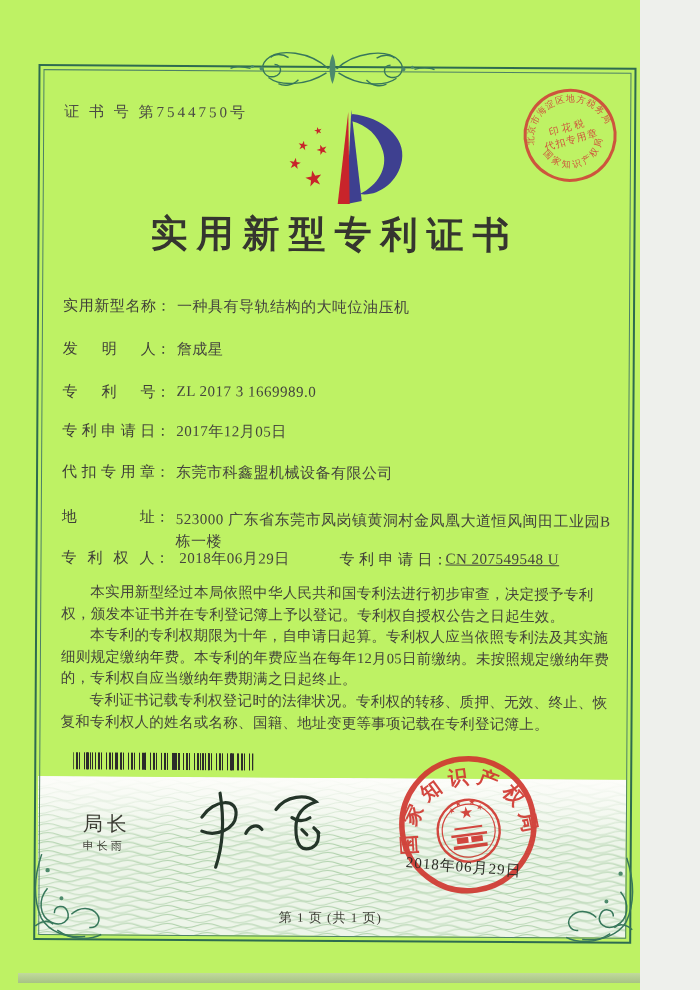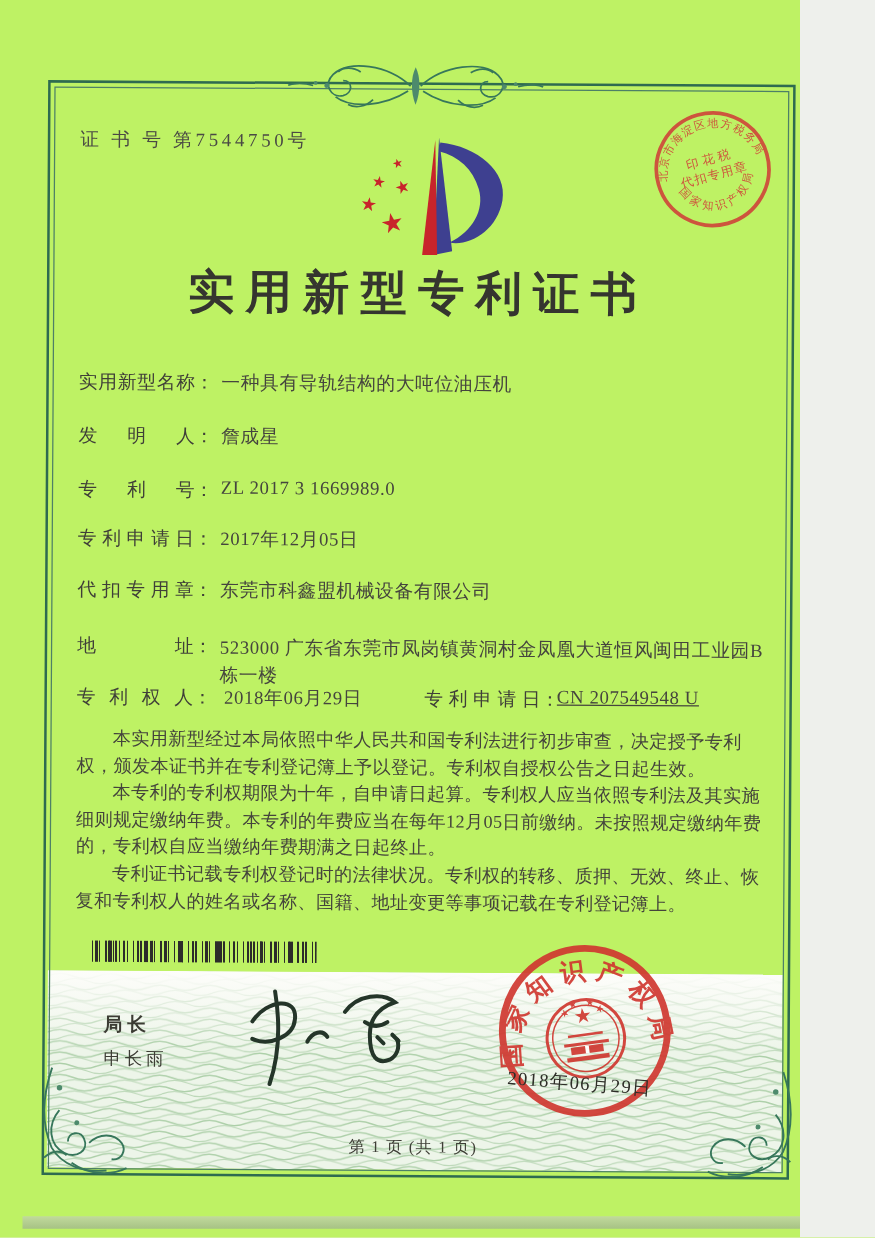--- a/index.html
+++ b/index.html
@@ -31,22 +31,22 @@
     text-align:justify;text-align-last:justify;color:#3f3f38;}
   .grant-row .pair2-colon{position:absolute;left:371px;color:#3f3f38;}
   .grant-row .pair2-value{position:absolute;left:384px;letter-spacing:.5px;text-decoration:underline;}
   .body-text{position:absolute;left:62px;top:583px;width:551px;font-size:14.5px;
     line-height:21.6px;color:#44443c;}
   .body-text p{margin:0;text-indent:2em;letter-spacing:.3px;}
   .barcode{position:absolute;left:75px;top:754px;width:180px;height:17px;
     background:
      repeating-linear-gradient(90deg,#2c2c2a 0 1px,transparent 1px 3px,#2c2c2a 3px 5px,transparent 5px 6px,#2c2c2a 6px 7px,transparent 7px 11px),
      repeating-linear-gradient(90deg,transparent 0 13px,#2c2c2a 13px 15px,transparent 15px 19px,#2c2c2a 19px 20px,transparent 20px 29px);}
-  .director-title{position:absolute;left:85px;top:812px;font-size:15px;letter-spacing:4px;color:#3c3c34;font-weight:bold;}
-  .director-name{position:absolute;left:85px;top:840px;font-size:14px;letter-spacing:3px;color:#3c3c34;}
+  .director-title{position:absolute;left:85px;top:812px;font-size:20px;letter-spacing:4px;color:#3c3c34;}
+  .director-name{position:absolute;left:85px;top:840px;font-size:11px;letter-spacing:3px;color:#3c3c34;}
   .signature{position:absolute;left:182px;top:788px;}
   .seal{position:absolute;left:394px;top:748px;}
   .seal-date{position:absolute;left:408px;top:858px;width:150px;font-size:15px;color:#2e2e28;
     letter-spacing:1px;transform:rotate(4deg);}
   .footer{position:absolute;left:36px;top:909px;width:594px;text-align:center;
     font-size:13px;color:#3e3e36;letter-spacing:1px;}
   .tax-stamp{position:absolute;left:518px;top:84px;opacity:.88;}
   .logo{position:absolute;left:276px;top:104px;}
   .orn-top{position:absolute;left:226px;top:46px;}
   .orn-bl{position:absolute;left:30px;top:850px;}

